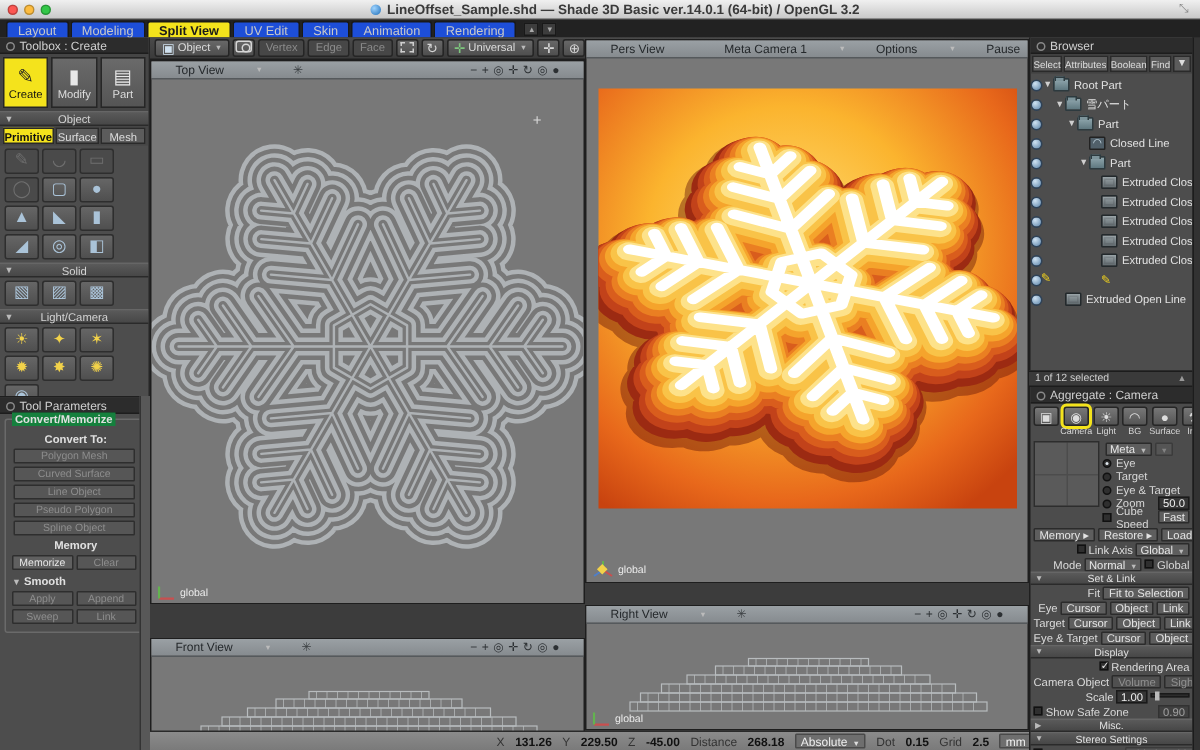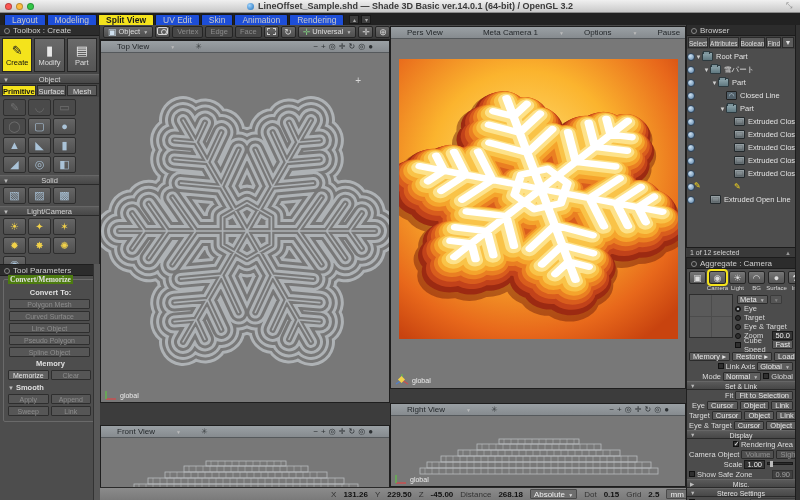--- a/index.html
+++ b/index.html
@@ -58,21 +58,21 @@
   .icon-grid { display:flex; flex-wrap:wrap; padding:1px 2px; }
   .tb-icon { width:23px; height:17px; margin:1px; background:linear-gradient(#666,#4f4f4f);
     border:1px solid #2e2e2e; border-radius:2px; text-align:center; line-height:15px; font-size:11px; color:#aac3d8; }
   .tb-icon.dim { color:#6f6f6f; background:#4a4a4a; }
   .tb-icon.lite { color:#f2d24a; font-size:10px;}
 
   
   .toolparams { position:absolute; left:0; top:264px; width:100px; height:236px; background:#4d4d4d;
     border-right:1px solid #262626; border-top:1px solid #1f1f1f; }
   .group-box { margin:3px 3px; border:1px solid #6a6a6a; border-radius:2px; position:relative; padding:6px 2px 3px 2px; }
-  .group-title { position:absolute; top:-5px; left:4px; background:#4d7c0f; padding:0 2px; font-size:7.5px; color:#e0e0e0; font-weight:bold;font-family:Liberation Serif, serif;}
+  .group-title { position:absolute; top:-5px; left:4px; background:#15803d; padding:0 2px; font-size:7.5px; color:#e0e0e0; font-weight:bold;}
   .tp-label { font-size:7.5px; color:#e0e0e0; margin:2px 0 2px 2px; font-weight:bold;text-align:center; }
   .tp-btn { display:block; width:92%; margin:2px auto; height:10px; line-height:9px; text-align:center;
     background:#565656; border:1px solid #2e2e2e; color:#8d8d8d; font-size:7px; border-radius:1px;}
   .tp-row { display:flex; gap:2px; margin:2px 2px; }
   .tp-row .tp-btn{ margin:0; flex:1; }
   .tp-btn.en { color:#e6e6e6; background:#606060; }
   .smooth-hdr{ font-size:7.5px; color:#e0e0e0; font-weight:bold; margin:3px 0 1px 2px;}
   .smooth-hdr .tw{ font-size:6px; color:#bbb; margin-right:2px;}
 
   

